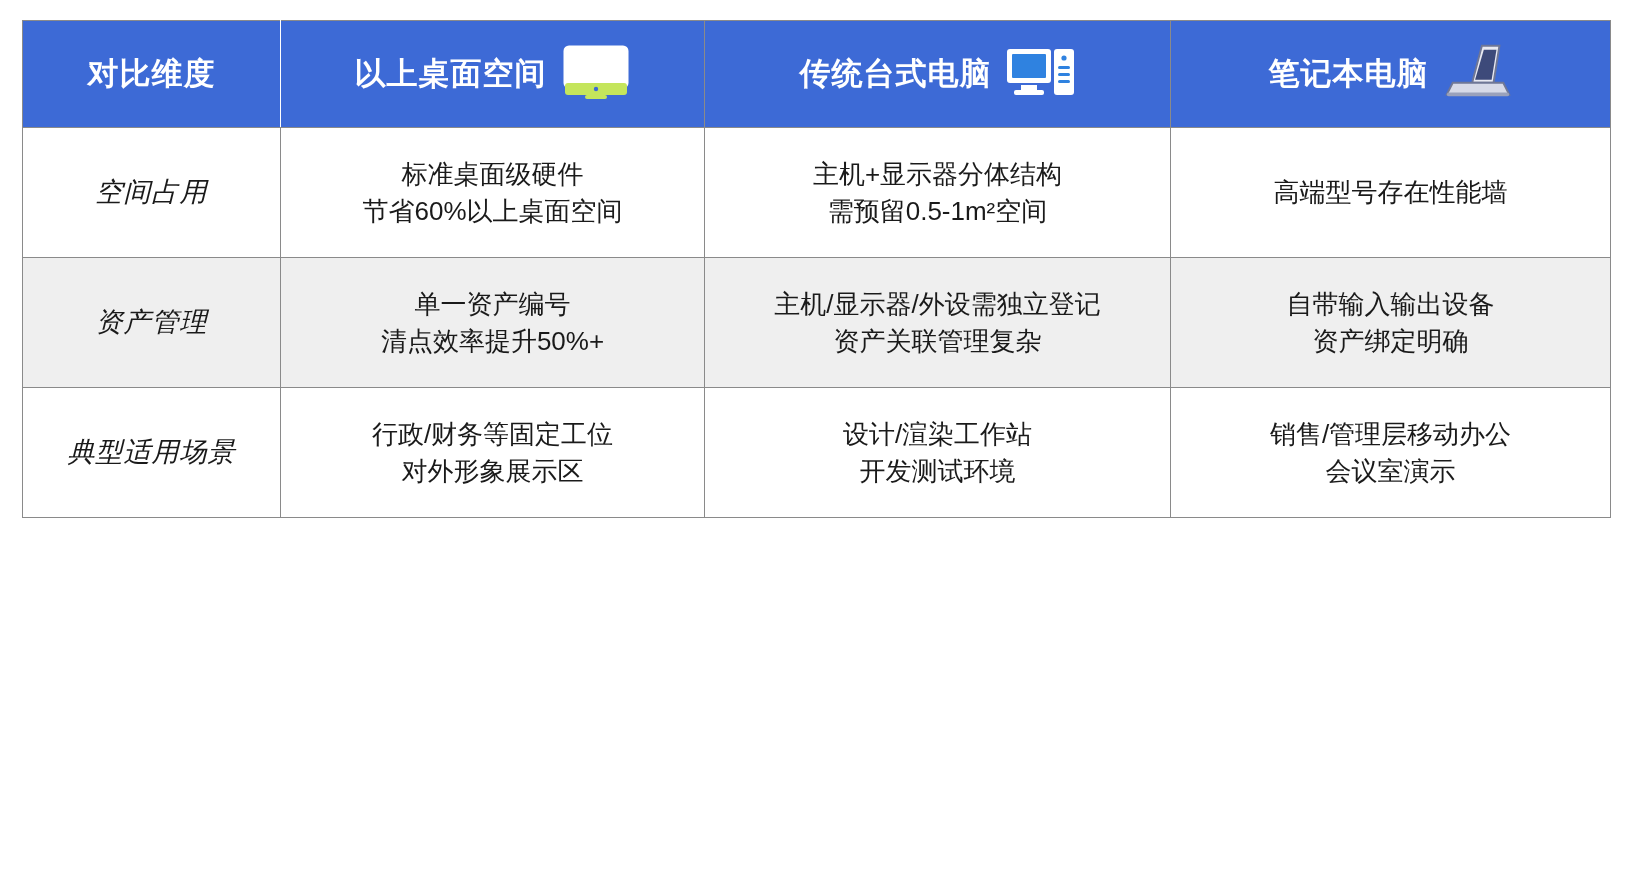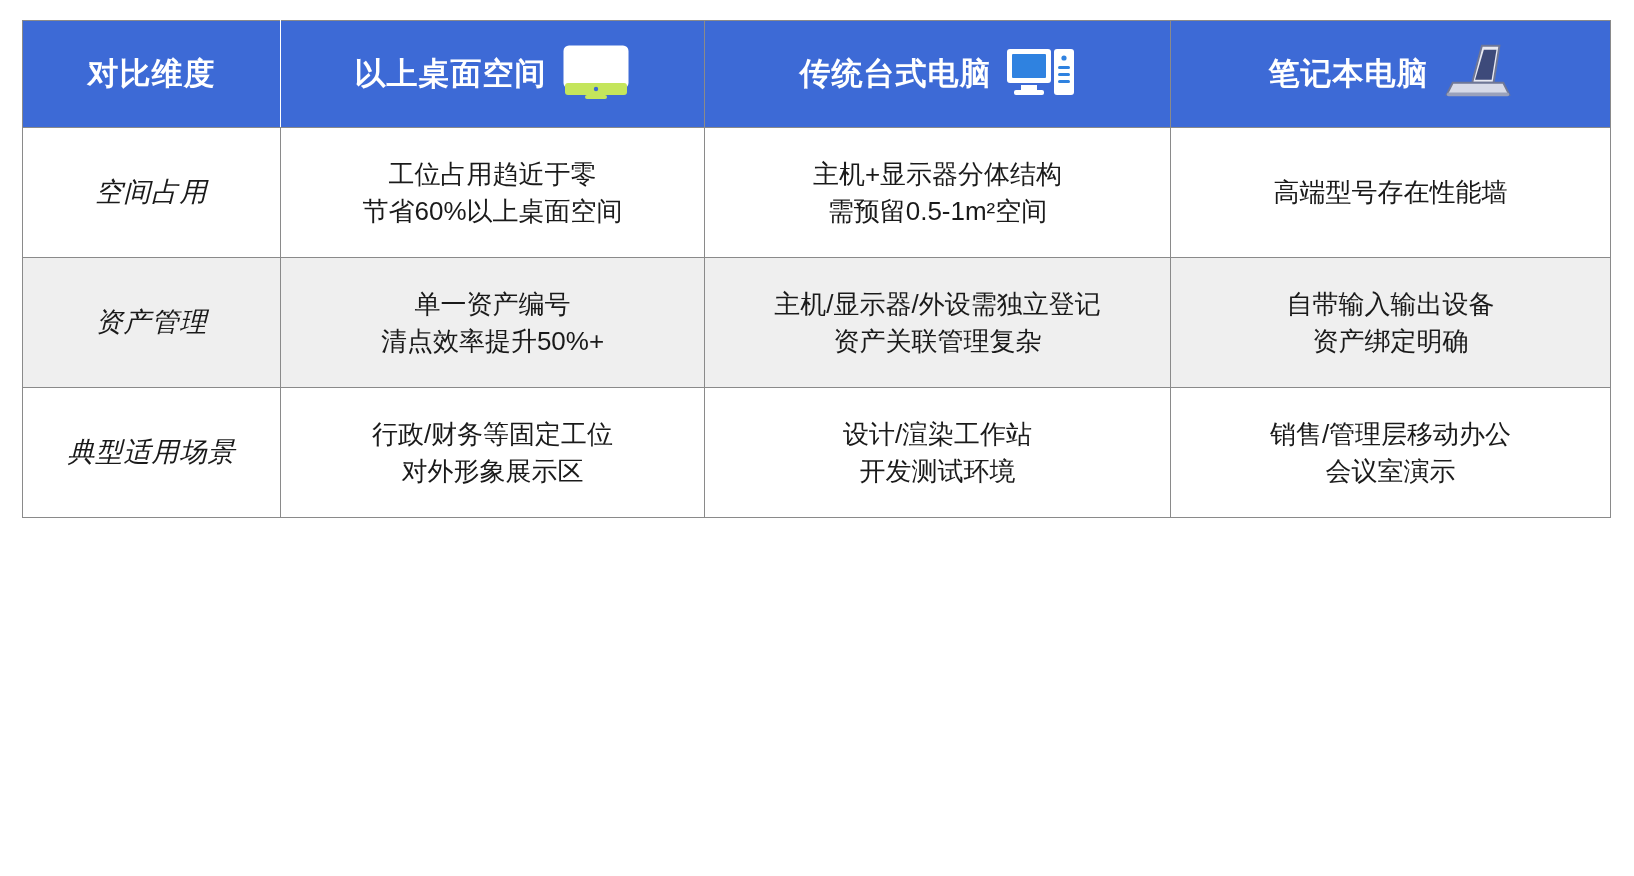--- a/index.html
+++ b/index.html
@@ -151,21 +151,21 @@
             </span>
           </div>
         </th>
       </tr>
     </thead>
     <tbody>
       <tr>
         <td class="dim">空间占用</td>
         <td>
           <div class="cell-lines">
-            <span>工位占用趋近于零</span>
+            <span>标准桌面级硬件</span>
             <span>节省60%以上桌面空间</span>
           </div>
         </td>
         <td>
           <div class="cell-lines">
             <span>主机+显示器分体结构</span>
             <span>需预留0.5-1m²空间</span>
           </div>
         </td>
         <td>

